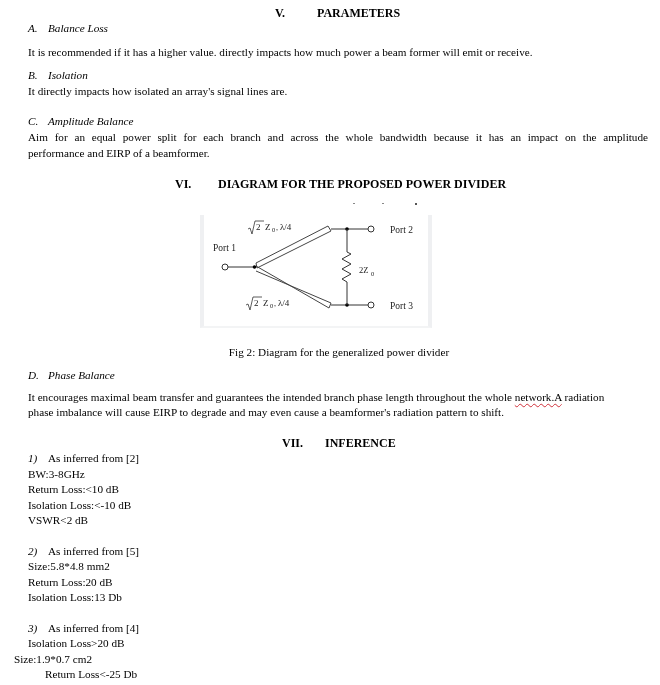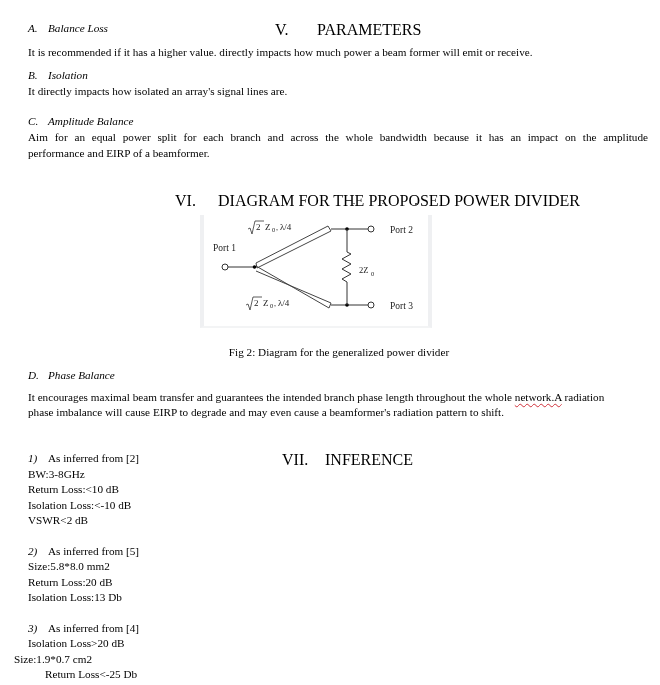--- a/index.html
+++ b/index.html
@@ -2,21 +2,21 @@
 <html><head>
 <meta charset="utf-8">
 <style>
   html, body { margin: 0; padding: 0; background: #ffffff; }
   body {
     width: 660px; height: 685px; position: relative; overflow: hidden;
     font-family: "Liberation Serif", "DejaVu Serif", serif;
     color: #000; font-size: 11.2px; line-height: 15.5px;
   }
   .abs { position: absolute; }
-  .sec-head { font-weight: normal; font-size: 16px; white-space: nowrap; margin-top: 16px; }
+  .sec-head { font-weight: bold; font-size: 12px; white-space: nowrap; }
   .sec-head .num { display: inline-block; }
   .sub-head { font-style: italic; white-space: nowrap; }
   .sub-head .letter { display: inline-block; width: 20px; }
   .para { left: 28px; width: 620px; }
   .line { white-space: nowrap; }
   .spell { text-decoration: underline wavy #d0303a; text-decoration-thickness: 1px; text-underline-offset: 2px; }
   #figure-frame {
     left: 200px; top: 215px; width: 232px; height: 113px;
     background: #ffffff;
     border-left: 4px solid #eff0f2; border-right: 4px solid #eff0f2;
@@ -134,21 +134,21 @@
   <span class="n">1)</span><span>As inferred from [2]</span>
 </div>
 <div class="abs line" style="left:28px; top:467px;">BW:3-8GHz</div>
 <div class="abs line" style="left:28px; top:482px;">Return Loss:&lt;10 dB</div>
 <div class="abs line" style="left:28px; top:498px;">Isolation Loss:&lt;-10 dB</div>
 <div class="abs line" style="left:28px; top:513px;">VSWR&lt;2 dB</div>
 
 <div class="abs enum line" style="left:28px; top:544px;">
   <span class="n">2)</span><span>As inferred from [5]</span>
 </div>
-<div class="abs line" style="left:28px; top:559px;">Size:5.8*8.0 mm2</div>
+<div class="abs line" style="left:28px; top:559px;">Size:5.8*4.8 mm2</div>
 <div class="abs line" style="left:28px; top:575px;">Return Loss:20 dB</div>
 <div class="abs line" style="left:28px; top:590px;">Isolation Loss:13 Db</div>
 
 <div class="abs enum line" style="left:28px; top:621px;">
   <span class="n">3)</span><span>As inferred from [4]</span>
 </div>
 <div class="abs line" style="left:28px; top:636px;">Isolation Loss&gt;20 dB</div>
 <div class="abs line" style="left:14px; top:652px;">Size:1.9*0.7 cm2</div>
 <div class="abs line" style="left:28px; top:667px;margin-left:17px;">Return Loss&lt;-25 Db</div>
 

